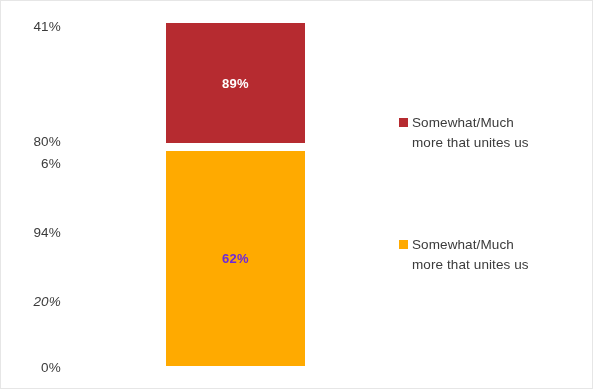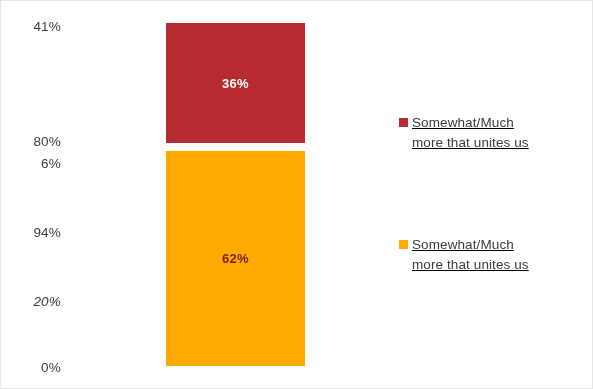--- a/index.html
+++ b/index.html
@@ -81,21 +81,20 @@
     top: 0;
     width: 195px;
     height: 389px;
   }
   .legend-entry {
     position: absolute;
     left: 0;
     width: 190px;
     display: flex;
     align-items: flex-start;
-    text-decoration: underline;
   }
   #legend-entry-divides {
     top: 112px;
   }
   #legend-entry-unites {
     top: 234px;
   }
   .legend-swatch {
     flex: 0 0 auto;
     width: 9px;
@@ -121,24 +120,24 @@
       <div class="y-tick" style="top:19px;">41%</div>
       <div class="y-tick" style="top:88px;margin-top:46px;">80%</div>
       <div class="y-tick" style="top:156px;">6%</div>
       <div class="y-tick" style="top:225px;">94%</div>
       <div class="y-tick" style="top:294px;font-style:italic;">20%</div>
       <div class="y-tick" style="top:360px;">0%</div>
     </div>
 
     <div id="bar-stack">
       <div class="bar-segment" id="segment-divides" style="height:120px; background:#b62b30;">
-        <span class="bar-value-label" style="color:#ffffff;">36%</span>
+        <span class="bar-value-label" style="color:#ffffff;">89%</span>
       </div>
       <div class="bar-segment" id="segment-unites" style="height:215px; background:#ffaa00;">
-        <span class="bar-value-label" style="color:#7f1d1d;">62%</span>
+        <span class="bar-value-label" style="color:#6d28d9;">62%</span>
       </div>
     </div>
 
   </div>
 
   <div id="legend">
 
     <div class="legend-entry" id="legend-entry-divides">
       <span class="legend-swatch" style="background:#b62b30;"></span>
       <span class="legend-label"><span>Somewhat/Much</span><br><span>more that unites us</span></span>

